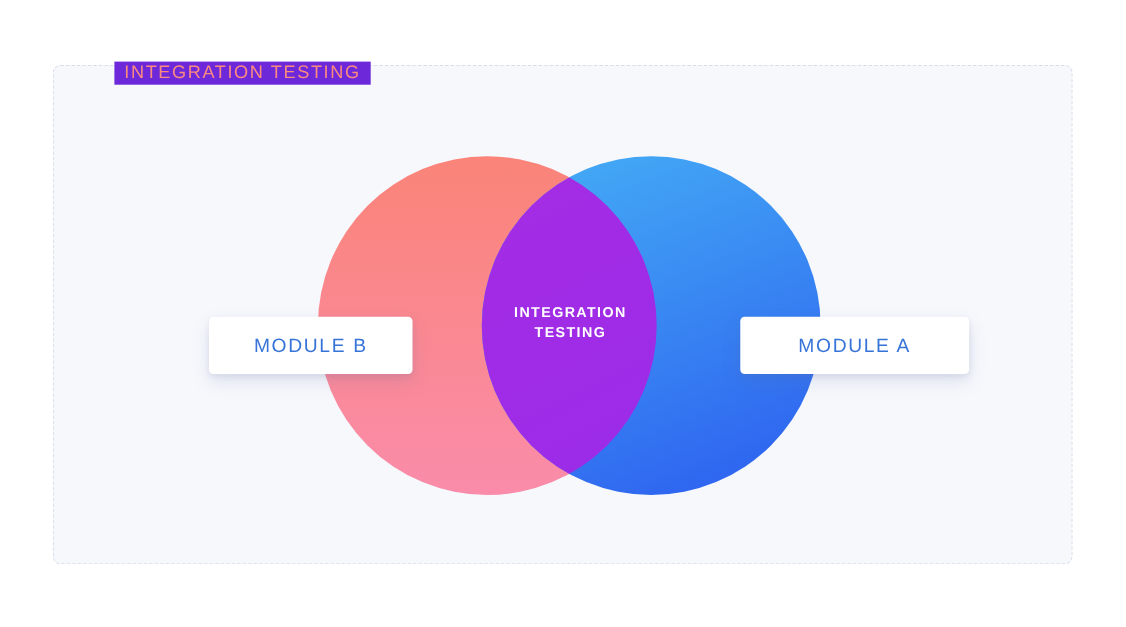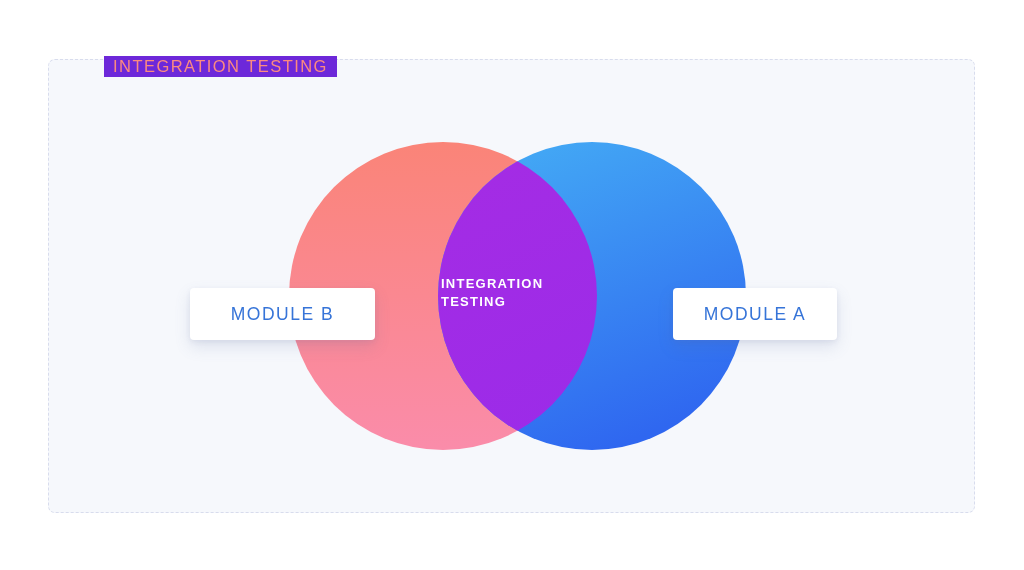--- a/index.html
+++ b/index.html
@@ -66,37 +66,38 @@
     height: 52px;
     background: #ffffff;
     border-radius: 4px;
     box-shadow: 0 7px 16px rgba(96,110,160,0.16),
                 0 2px 5px rgba(96,110,160,0.10);
     display: flex;
     align-items: center;
     justify-content: center;
   }
   #module-b-card { left: 190px; width: 185px; }
-  #module-a-card { left: 673px; width: 164px; }
+  #module-a-card { left: 673px; width: 208px; }
 
   .module-label {
     color: #3674d8;
     font-size: 17.5px;
     font-weight: 400;
     letter-spacing: 1.5px;
     white-space: nowrap;
     line-height: 22px;
   }
 
   
   #intersection-label {
     position: absolute;
     left: 441px;
     top: 275px;
     width: 155px;
+    text-align: center;
     color: #ffffff;
     font-size: 13px;
     font-weight: 700;
     letter-spacing: 1.25px;
     line-height: 18px;
     pointer-events: none;
   }
 </style>
 </head>
 <body>

